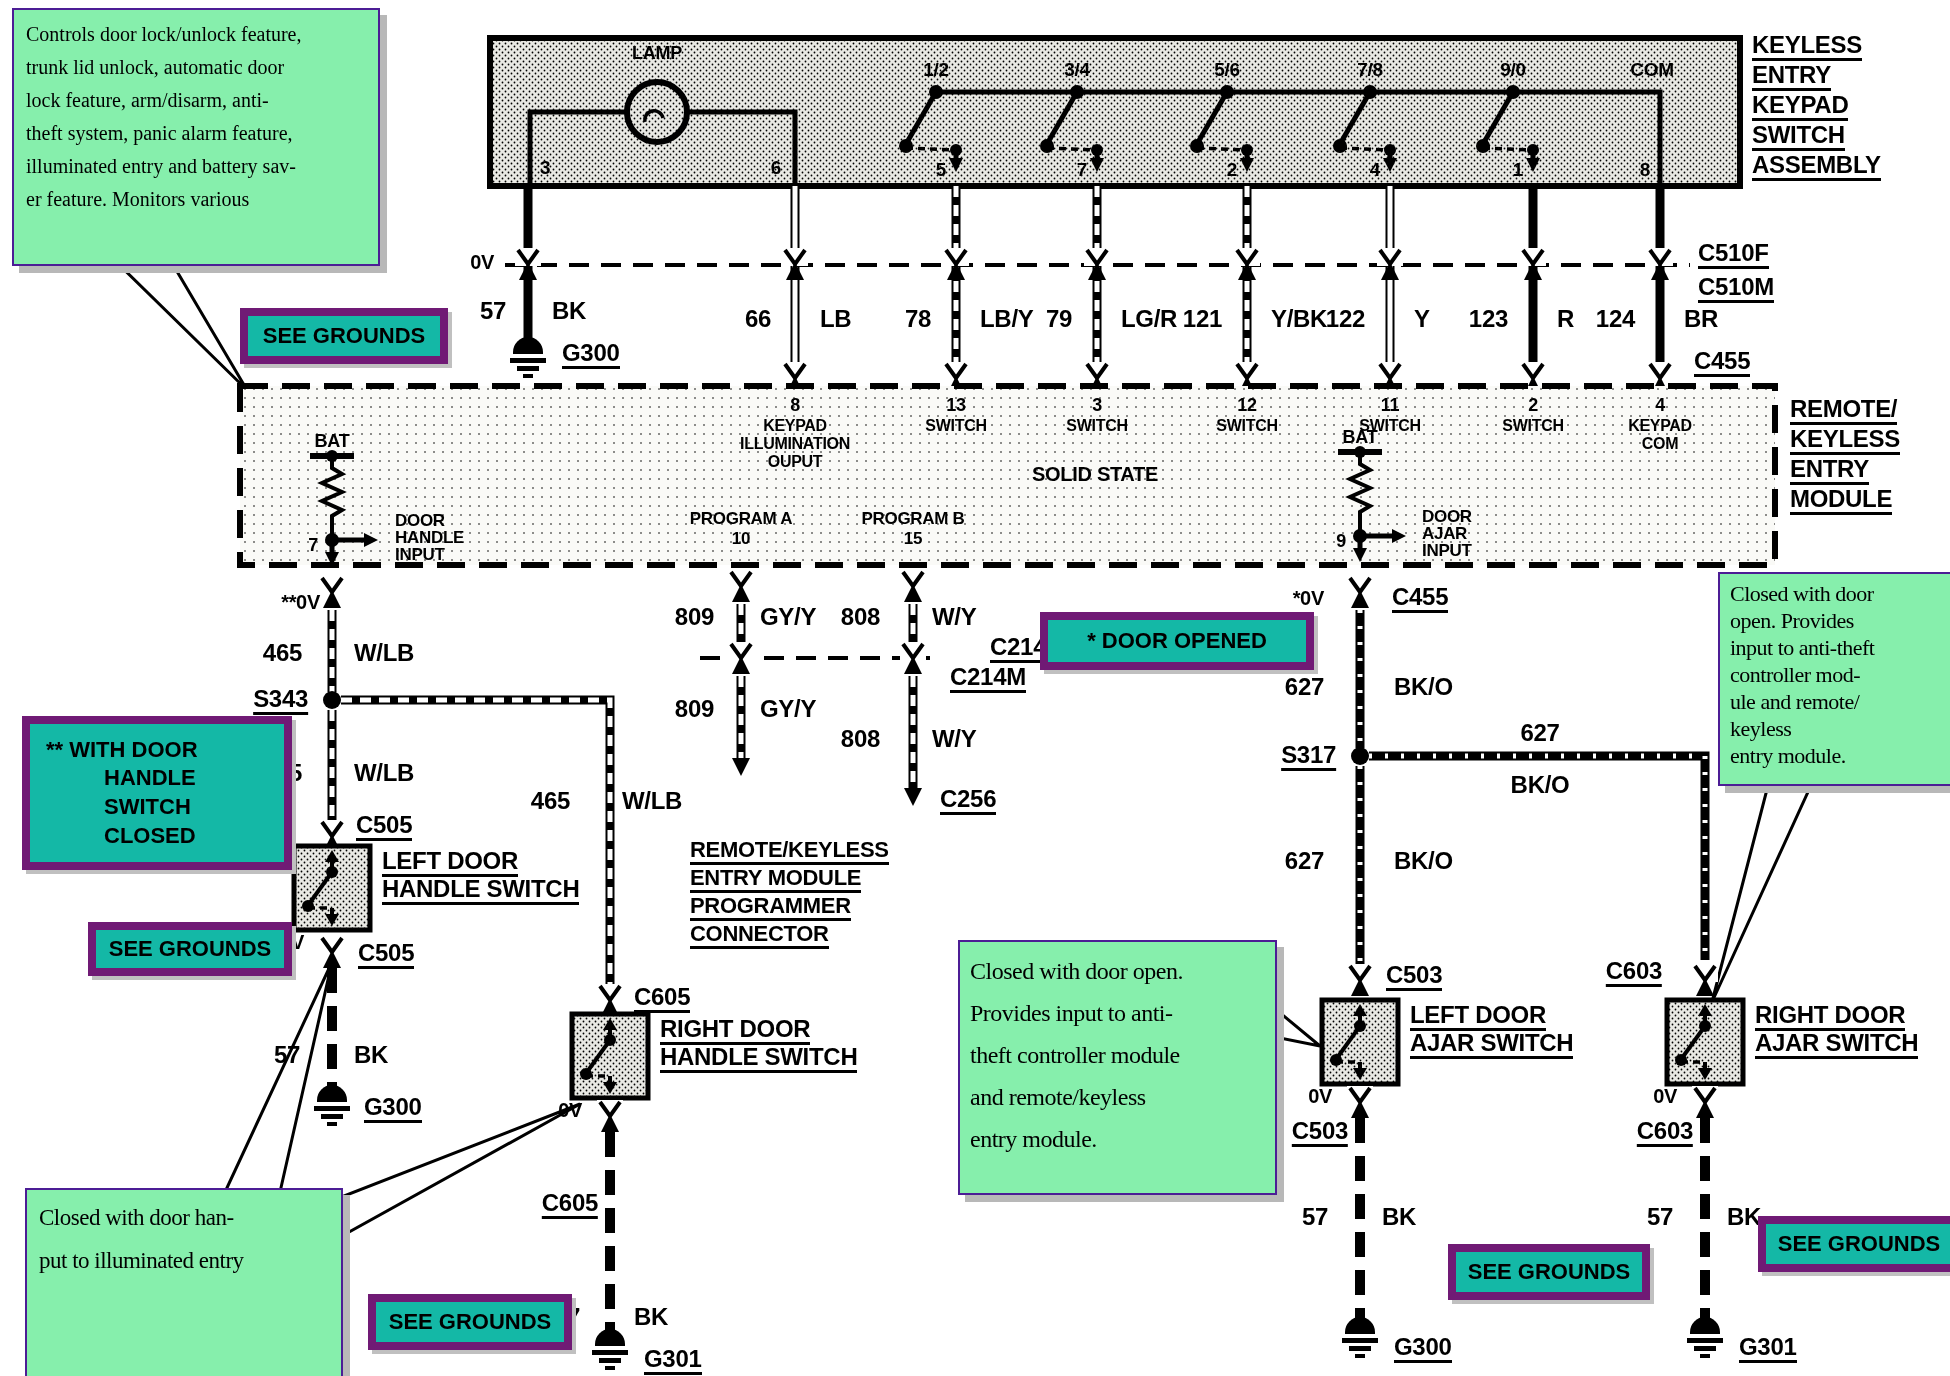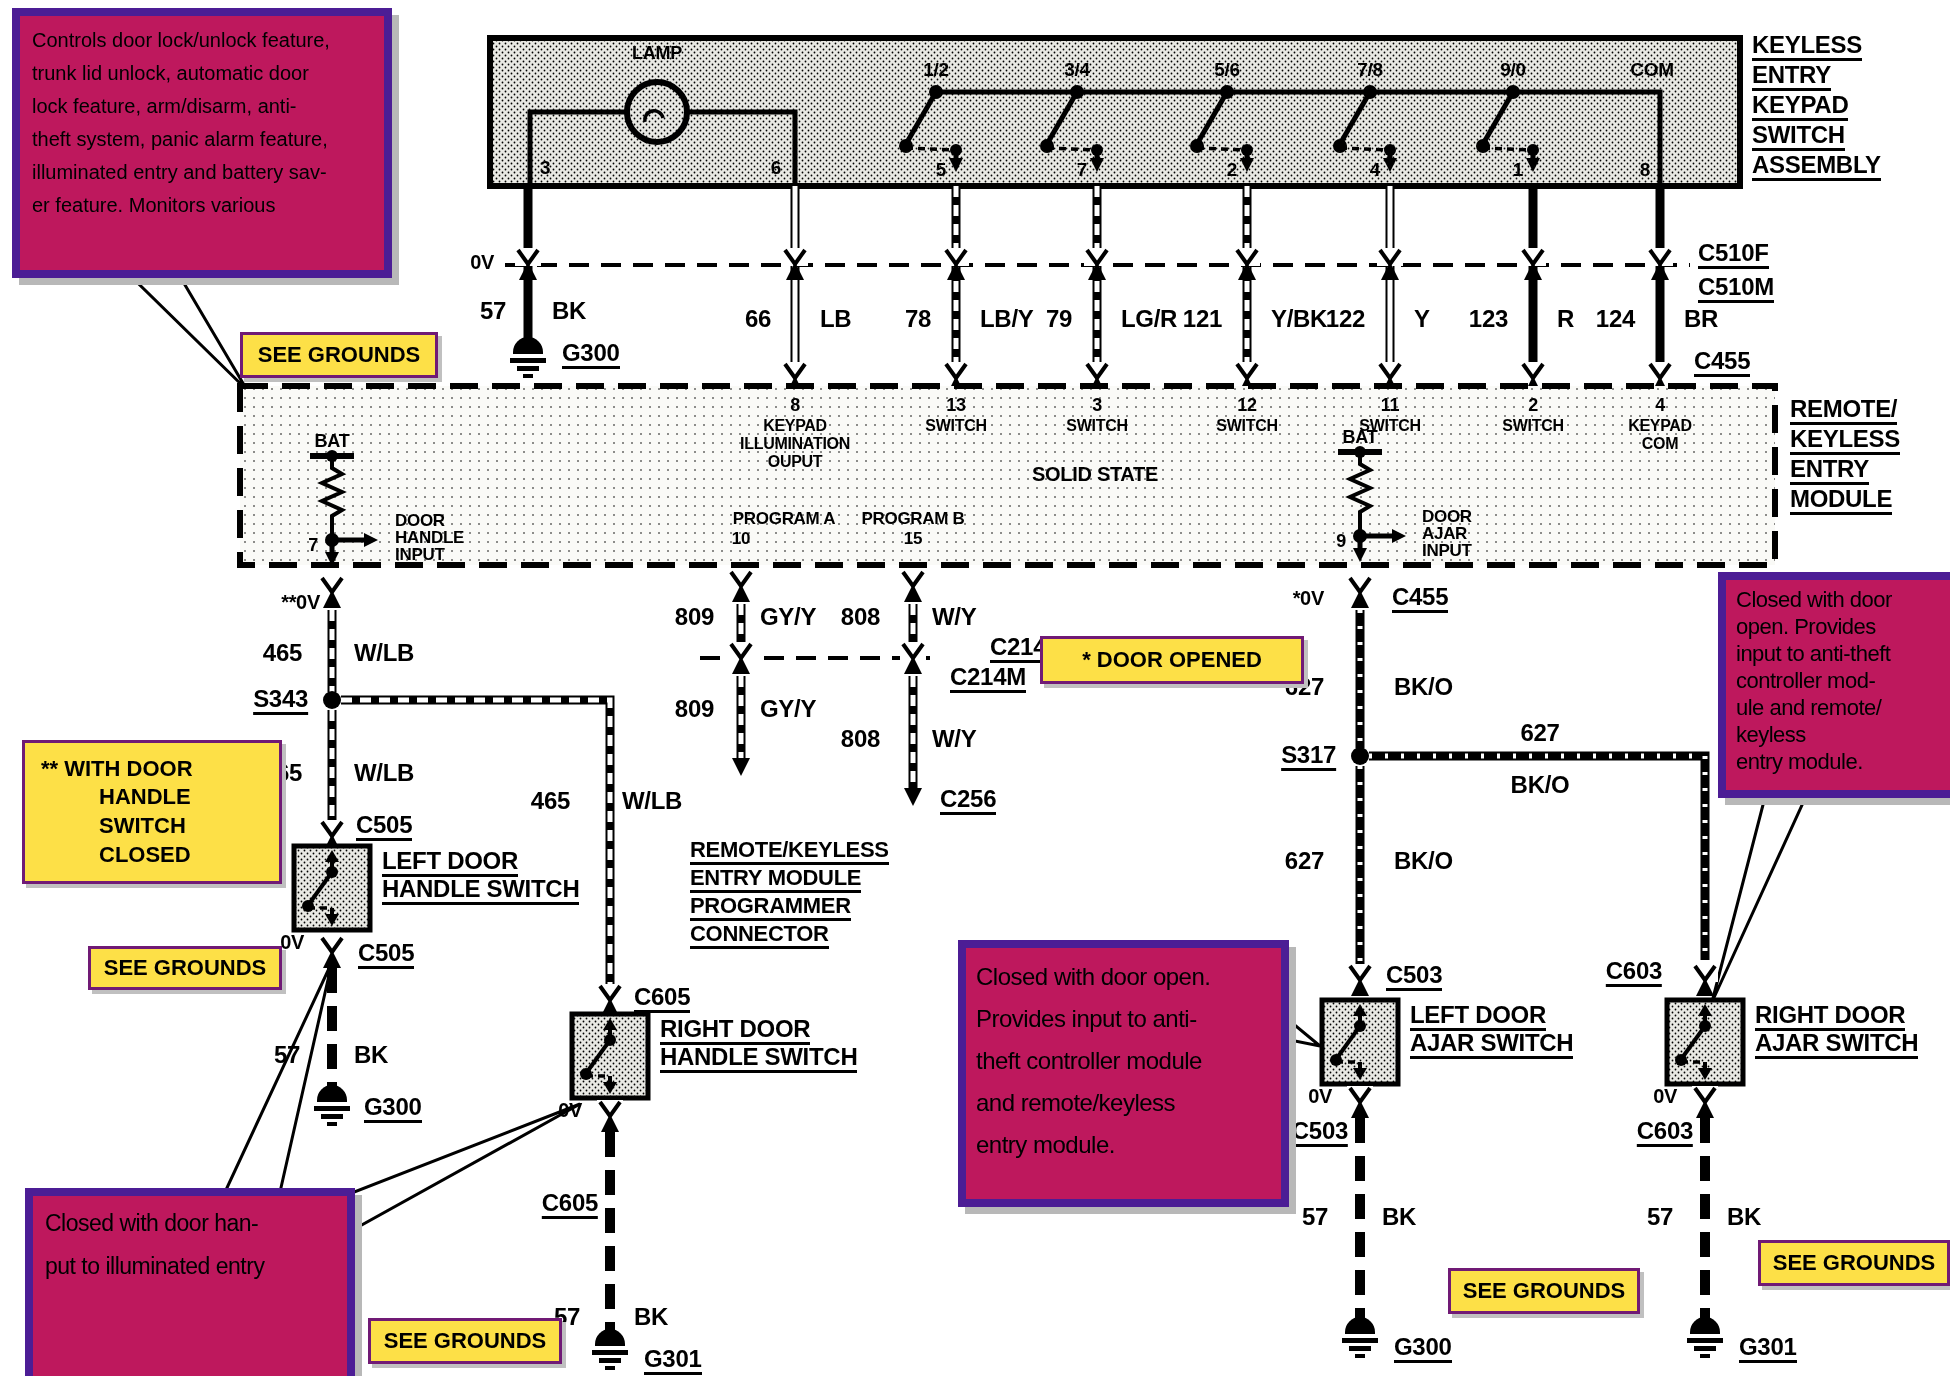--- a/index.html
+++ b/index.html
@@ -7,26 +7,26 @@
          font-family:"Liberation Sans",sans-serif;color:#000;}
   svg{position:absolute;left:0;top:0;}
   
   .t{position:absolute;font-weight:bold;white-space:nowrap;line-height:1.05;letter-spacing:-0.3px;}
   .r{transform:translateX(-100%);}
   .c{transform:translateX(-50%);}
   .u{border-bottom:3px solid #000;padding-bottom:1px;}
   .f16{font-size:16px}.f17{font-size:17px}.f18{font-size:18px}.f19{font-size:19px}
   .f20{font-size:20px}.f22{font-size:22px}.f24{font-size:24px}
   
-  .note{position:absolute;background:#be185d;border:8px solid #4c1d95;box-shadow:7px 7px 0 #b8b8b8;
-        font-weight:normal;}
+  .note{position:absolute;background:#86efac;border:2px solid #4c1d95;box-shadow:7px 7px 0 #b8b8b8;
+        font-weight:normal;font-family:Liberation Serif, serif;}
   .note .ln{white-space:nowrap;}
   
-  .tag{position:absolute;background:#fde047;border:3px solid #701a75;box-shadow:4px 4px 0 #c0c0c0;
-       display:flex;align-items:center;justify-content:center;font-weight:bold;white-space:nowrap;margin-top:24px;}
+  .tag{position:absolute;background:#14b8a6;border:8px solid #701a75;box-shadow:4px 4px 0 #c0c0c0;
+       display:flex;align-items:center;justify-content:center;font-weight:bold;white-space:nowrap;}
   .wdh div+div{margin-left:58px;}
   
   .w-s{stroke:#000;stroke-width:9;fill:none}
   .w-ov{stroke:#fff;stroke-width:5;fill:none}
   .ovd{stroke-dasharray:11 8}
   .ovk{stroke-dasharray:3 13}
   .w-brk{stroke:#000;stroke-width:10;stroke-dasharray:25 13;fill:none}
   .sw3{stroke:#000;stroke-width:3.5;fill:none}
   .sw4{stroke:#000;stroke-width:4;fill:none}
   .sw5{stroke:#000;stroke-width:5;fill:none}
@@ -293,21 +293,21 @@
 <div class="t f18 c" style="left:332px;top:432px">BAT</div>
 <div class="t f17" style="left:395px;top:512px">DOOR</div>
 <div class="t f17" style="left:395px;top:529px">HANDLE</div>
 <div class="t f17" style="left:395px;top:546px">INPUT</div>
 <div class="t f18 r" style="left:318px;top:536px">7</div>
 <div class="t f18 c" style="left:1360px;top:428px">BAT</div>
 <div class="t f17" style="left:1422px;top:508px">DOOR</div>
 <div class="t f17" style="left:1422px;top:525px">AJAR</div>
 <div class="t f17" style="left:1422px;top:542px">INPUT</div>
 <div class="t f18 r" style="left:1346px;top:532px">9</div>
-<div class="t f17 c" style="left:784px;top:510px">PROGRAM A</div>
+<div class="t f17 c" style="left:741px;top:510px">PROGRAM A</div>
 <div class="t f17 c" style="left:741px;top:530px">10</div>
 <div class="t f17 c" style="left:913px;top:510px">PROGRAM B</div>
 <div class="t f17 c" style="left:913px;top:530px">15</div>
 <div class="t f24 u" style="left:1790px;top:396px">REMOTE/</div>
 <div class="t f24 u" style="left:1790px;top:426px">KEYLESS</div>
 <div class="t f24 u" style="left:1790px;top:456px">ENTRY</div>
 <div class="t f24 u" style="left:1790px;top:486px">MODULE</div>
 
 <div class="t f20 r" style="left:320px;top:592px">**0V</div>
 <div class="t f24 r" style="left:302px;top:640px">465</div>

